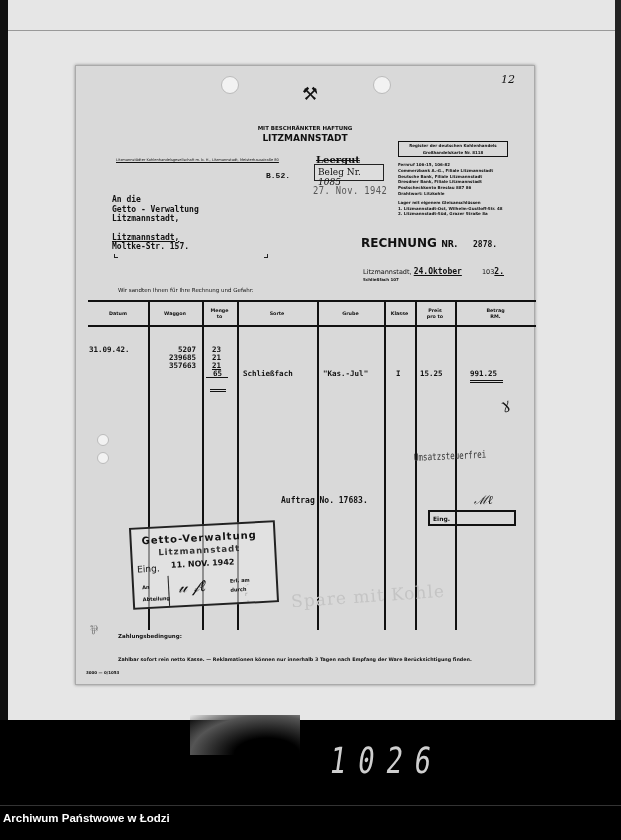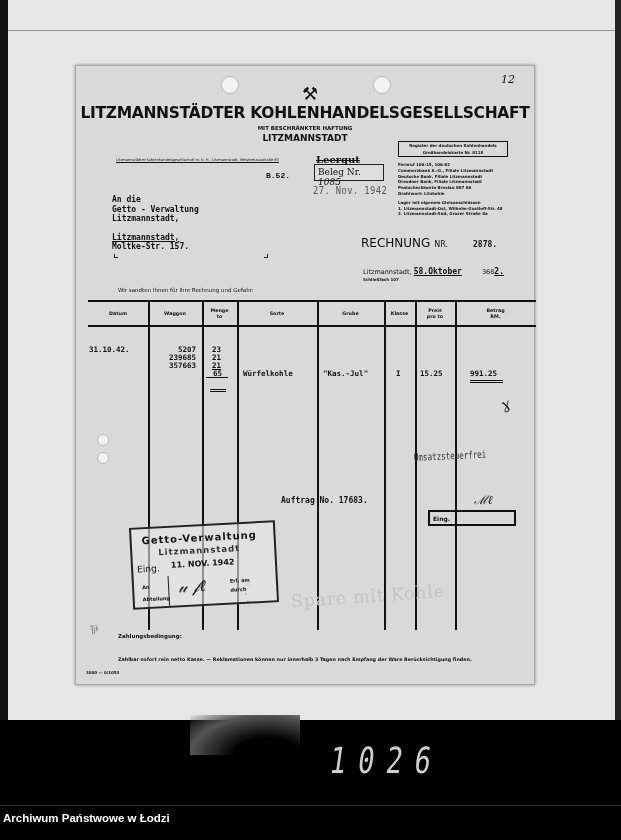--- a/index.html
+++ b/index.html
@@ -38,21 +38,21 @@
     .beleg-num { font-style: italic; }
     .recv-date { position: absolute; left: 237px; top: 118px; font-size: 11px; font-family: "DejaVu Sans Mono", monospace; color: #555; letter-spacing: 0.5px; transform: scaleX(0.8); transform-origin: left; }
 
     .addr { position: absolute; left: 36px; top: 129px; font-family: "DejaVu Sans Mono", monospace; font-size: 8px; font-weight: bold; line-height: 9.5px; }
     .addr .gap { height: 9px; }
     .addr .ul { text-decoration: underline; }
 
     .corner-l { position: absolute; left: 38px; top: 188px; width: 4px; height: 4px; border-left: 1px solid #222; border-bottom: 1px solid #222; }
     .corner-r { position: absolute; left: 188px; top: 188px; width: 4px; height: 4px; border-right: 1px solid #222; border-bottom: 1px solid #222; }
 
-    .rechnung { position: absolute; left: 285px; top: 170px; font-size: 12px; font-weight: normal; }
+    .rechnung { position: absolute; left: 285px; top: 170px; font-size: 12px; font-weight: bold; }
     .rechnung .nr { font-size: 8px; }
     .rechnung-num { position: absolute; left: 397px; top: 174px; font-size: 8px; font-weight: bold; font-family: "DejaVu Sans Mono", monospace; }
 
     .date-line { position: absolute; left: 287px; top: 201px; font-size: 6.5px; white-space: nowrap; }
     .date-line .typed { font-family: "DejaVu Sans Mono", monospace; font-weight: bold; font-size: 8px; text-decoration: underline; }
     .date-line .yr { margin-left: 18px; }
     .postfach { position: absolute; left: 287px; top: 211px; font-size: 4px; font-weight: bold; }
 
     .intro { position: absolute; left: 42px; top: 221px; font-size: 5.5px; }
 
@@ -112,21 +112,20 @@
 
   <div class="page">
     <div class="hole a"></div>
     <div class="hole b"></div>
     <div class="hole c"></div>
     <div class="hole d"></div>
 
     <div class="folio">12</div>
 
     <div class="logo">⚒</div>
-    <div class="company">LITZMANNSTÄDTER KOHLENHANDELSGESELLSCHAFT</div>
     <div class="subtitle">MIT BESCHRÄNKTER HAFTUNG</div>
     <div class="city">LITZMANNSTADT</div>
 
     <div class="sender-line">Litzmannstädter Kohlenhandelsgesellschaft m. b. H., Litzmannstadt, Meisterhausstraße 80</div>
     <div class="leergut">Leergut</div>
 
     <div class="reg-box">
       <div>Register der deutschen Kohlenhandels</div>
       <div>Großhandelskarte Nr. 8118</div>
     </div>
@@ -162,22 +161,22 @@
     <div class="corner-r"></div>
 
     <div class="rechnung">
       <span>RECHNUNG</span>
       <span class="nr">NR.</span>
     </div>
     <div class="rechnung-num">2878.</div>
 
     <div class="date-line">
       <span>Litzmannstadt,</span>
-      <span class="typed">58.Oktober</span>
-      <span class="yr">368</span><span class="typed">2.</span>
+      <span class="typed">24.Oktober</span>
+      <span class="yr">103</span><span class="typed">2.</span>
     </div>
     <div class="postfach">Schließfach 107</div>
 
     <div class="intro">Wir sandten Ihnen für Ihre Rechnung und Gefahr:</div>
 
     <div class="table">
       <div class="t-top"></div>
       <div class="t-head-bottom"></div>
 
       <div class="col-line" style="left:60px"></div>
@@ -193,37 +192,37 @@
       <div class="th" style="left:114px;width:35px;white-space:pre-line">Menge
 to</div>
       <div class="th" style="left:149px;width:80px">Sorte</div>
       <div class="th" style="left:229px;width:67px">Grube</div>
       <div class="th" style="left:296px;width:31px">Klasse</div>
       <div class="th" style="left:327px;width:40px;white-space:pre-line">Preis
 pro to</div>
       <div class="th" style="left:367px;width:81px;white-space:pre-line">Betrag
 RM.</div>
 
-      <div class="cell" style="left:1px;top:46px">31.10.42.</div>
+      <div class="cell" style="left:1px;top:46px">31.09.42.</div>
       <div class="cell right" style="left:62px;top:46px;width:46px">
         <div>5207</div>
         <div>239685</div>
         <div>357663</div>
       </div>
       <div class="cell" style="left:124px;top:46px">
         <div>23</div>
         <div>21</div>
         <div style="text-decoration:underline">21</div>
         <div style="padding-left:1px">65</div>
       </div>
       <div class="sum-line" style="left:118px;top:77px;width:22px"></div>
       <div class="dbl" style="left:122px;top:89px;width:16px"></div>
       <div class="tick-marks">·‘<br>r<br>&nbsp;ᵛ</div>
 
-      <div class="cell" style="left:155px;top:70px">Würfelkohle</div>
+      <div class="cell" style="left:155px;top:70px">Schließfach</div>
       <div class="cell" style="left:235px;top:70px">"Kas.-Jul"</div>
       <div class="cell" style="left:308px;top:70px">I</div>
       <div class="cell" style="left:332px;top:70px">15.25</div>
       <div class="cell" style="left:382px;top:70px">991.25</div>
       <div class="dbl" style="left:382px;top:80px;width:33px"></div>
     </div>
 
     <div class="total-sig">ɣ</div>
 
     <div class="steuer">Umsatzsteuerfrei</div>

